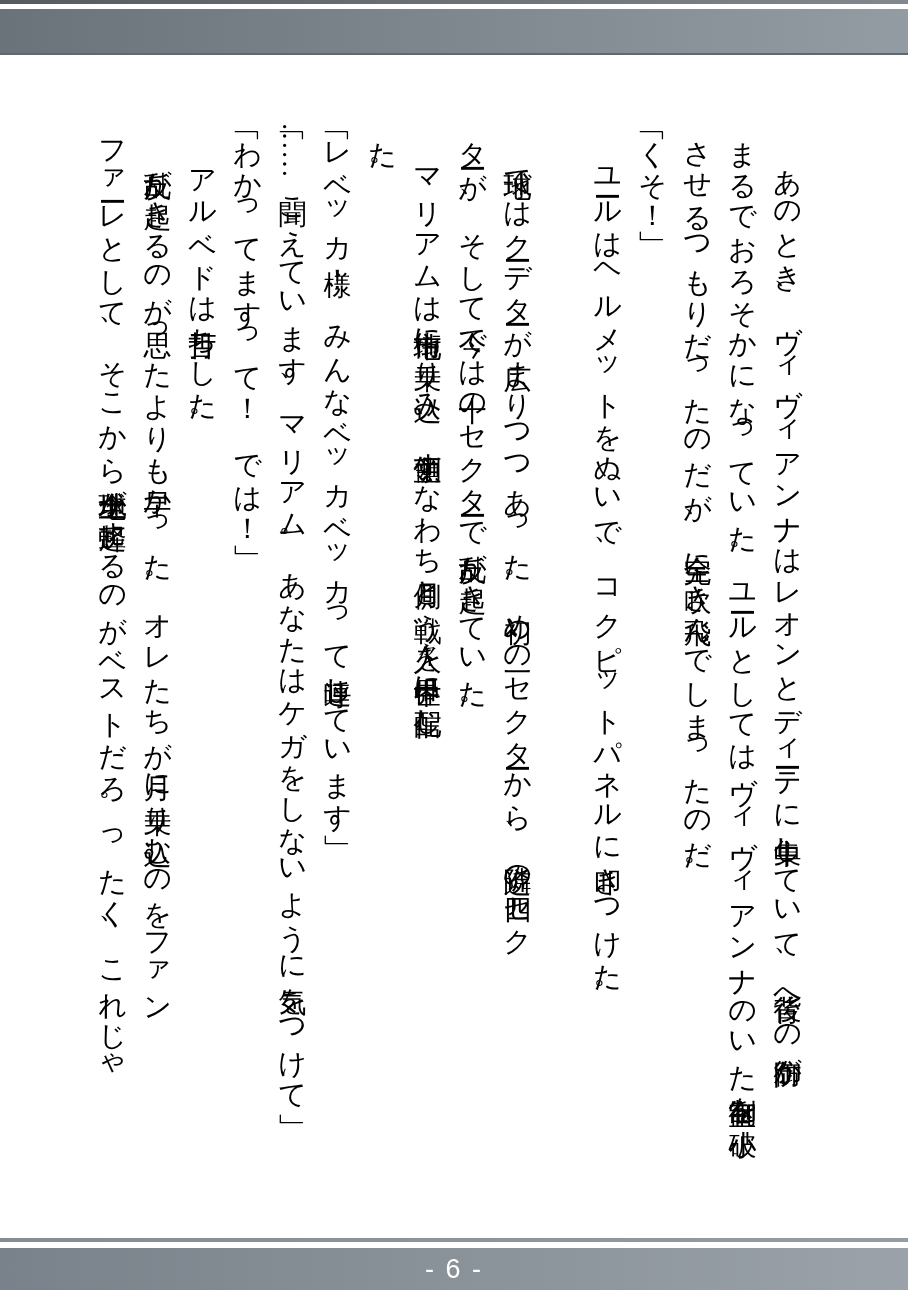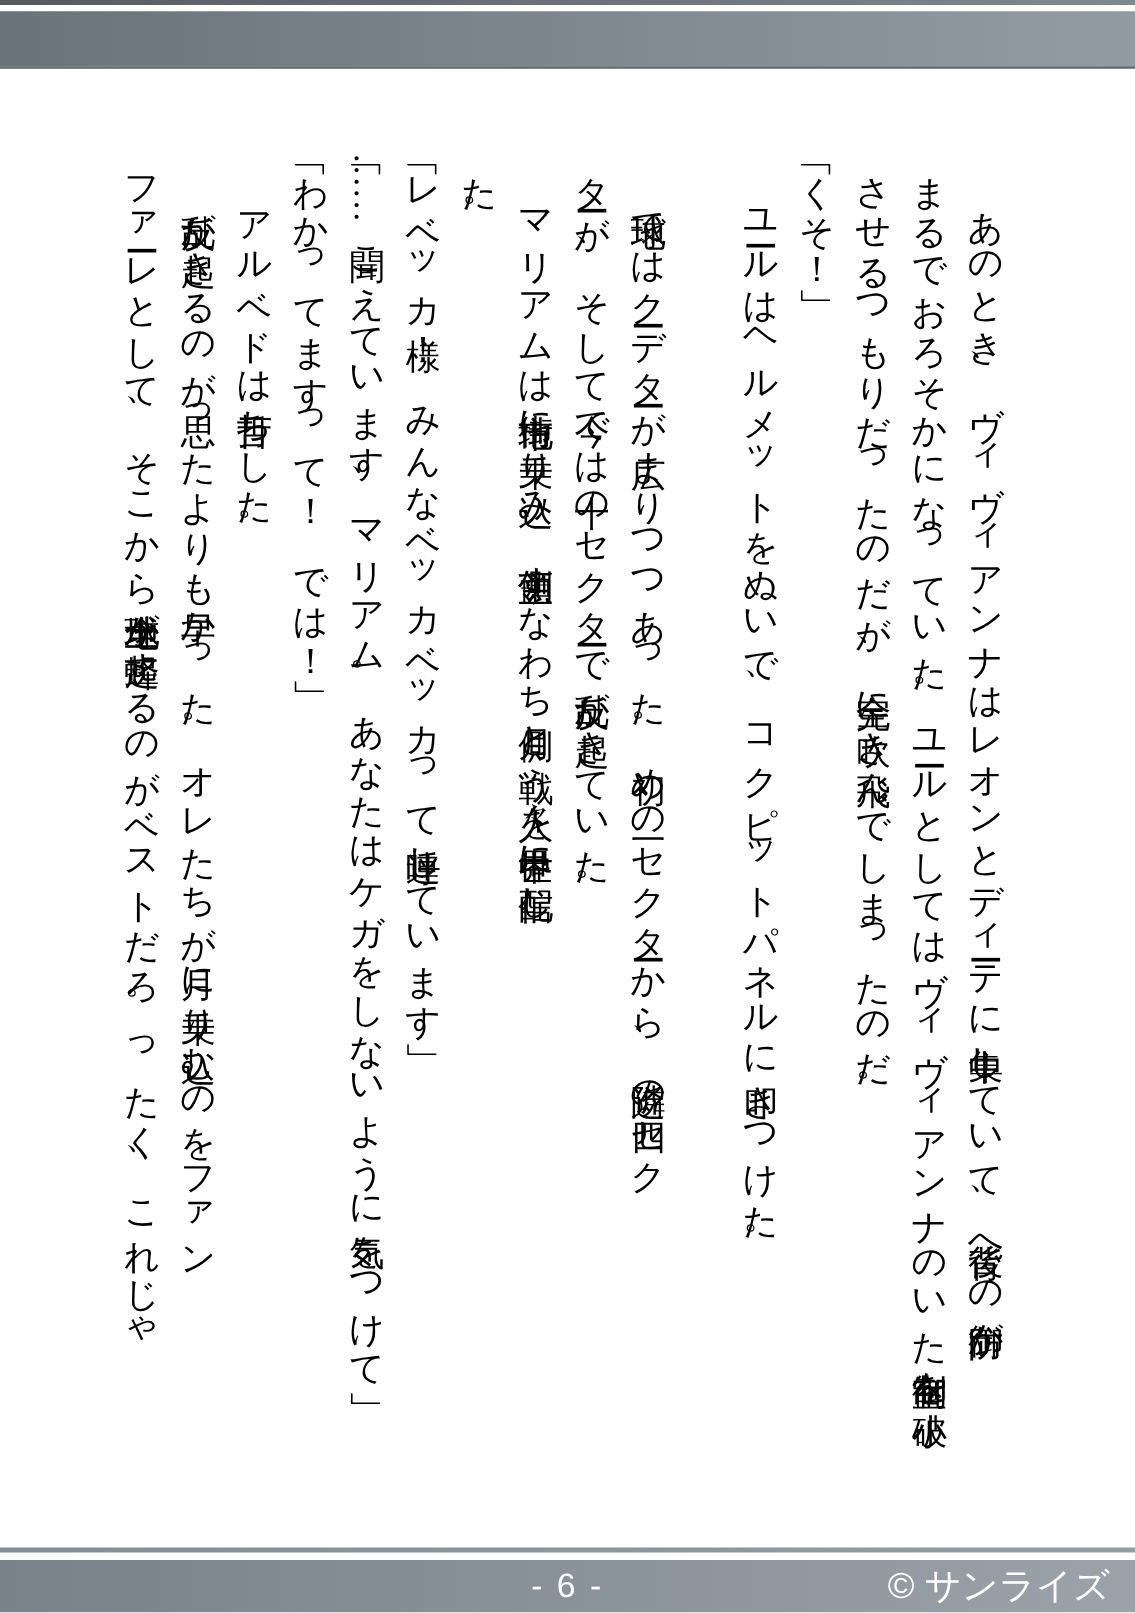--- a/index.html
+++ b/index.html
@@ -109,14 +109,13 @@
     <p class="tline">「……聞こえています、マリアム。あなたはケガをしないように気をつけて」</p>
     <p class="tline">「わかってますって！　では！」</p>
     <p class="tline indent">アルベドは舌打ちした。</p>
     <p class="tline indent">反乱が起きるのが思ったよりも早かった。オレたちが月に乗り込むのをファン</p>
     <p class="tline">ファーレとして、そこから地球全土が蜂起するのがベストだろ。ったく、これじゃ</p>
   </div>
 
 <div class="footer-rule"></div>
 <div class="footer-bar">
   <div class="page-number">- 6 -</div>
-  <div class="copyright">© サンライズ</div>
 </div>
 
 </body></html>

